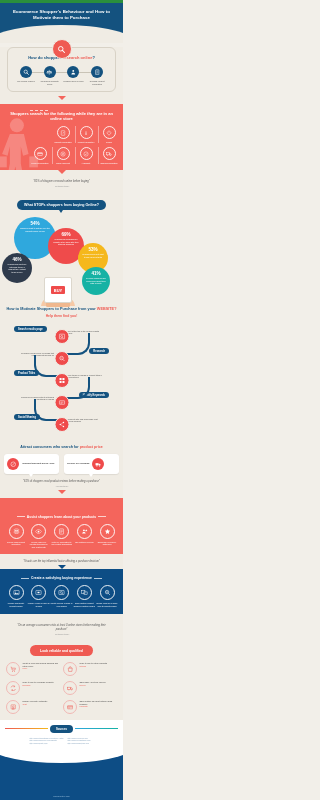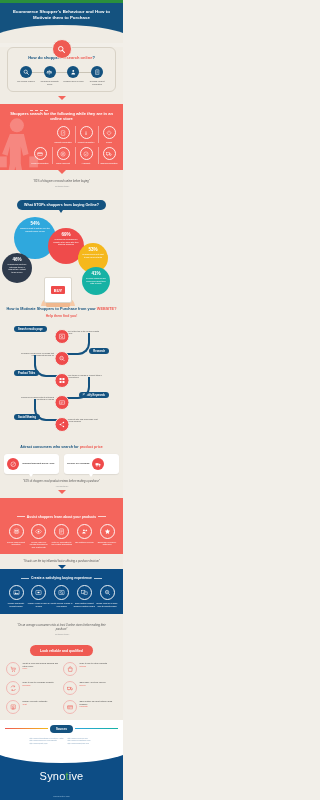--- a/index.html
+++ b/index.html
@@ -712,17 +712,16 @@
         <li>http://www.invespcro.com</li>
         <li>http://www.econsultancy.com</li>
         <li>http://www.kissmetrics.com</li>
         <li>http://www.marketingsherpa.com</li>
       </ul>
     </div>
   </div>
 
   <div class="sec footer">
     <div class="fcurve"></div>
-    <div class="logo"><span>Syno</span><span class="tee">t</span><span>ive</span></div>
     <div class="furl">www.synotive.com</div>
   </div>
 
 </div>
 
 </body></html>

